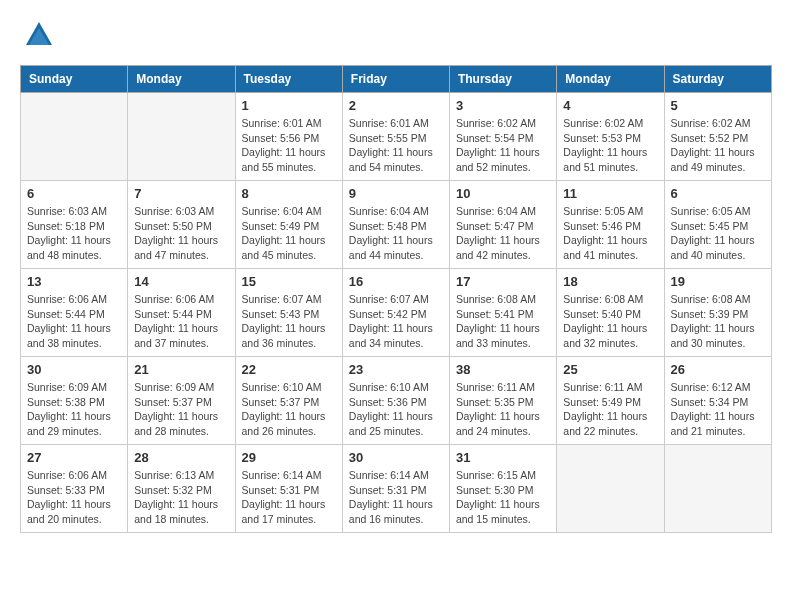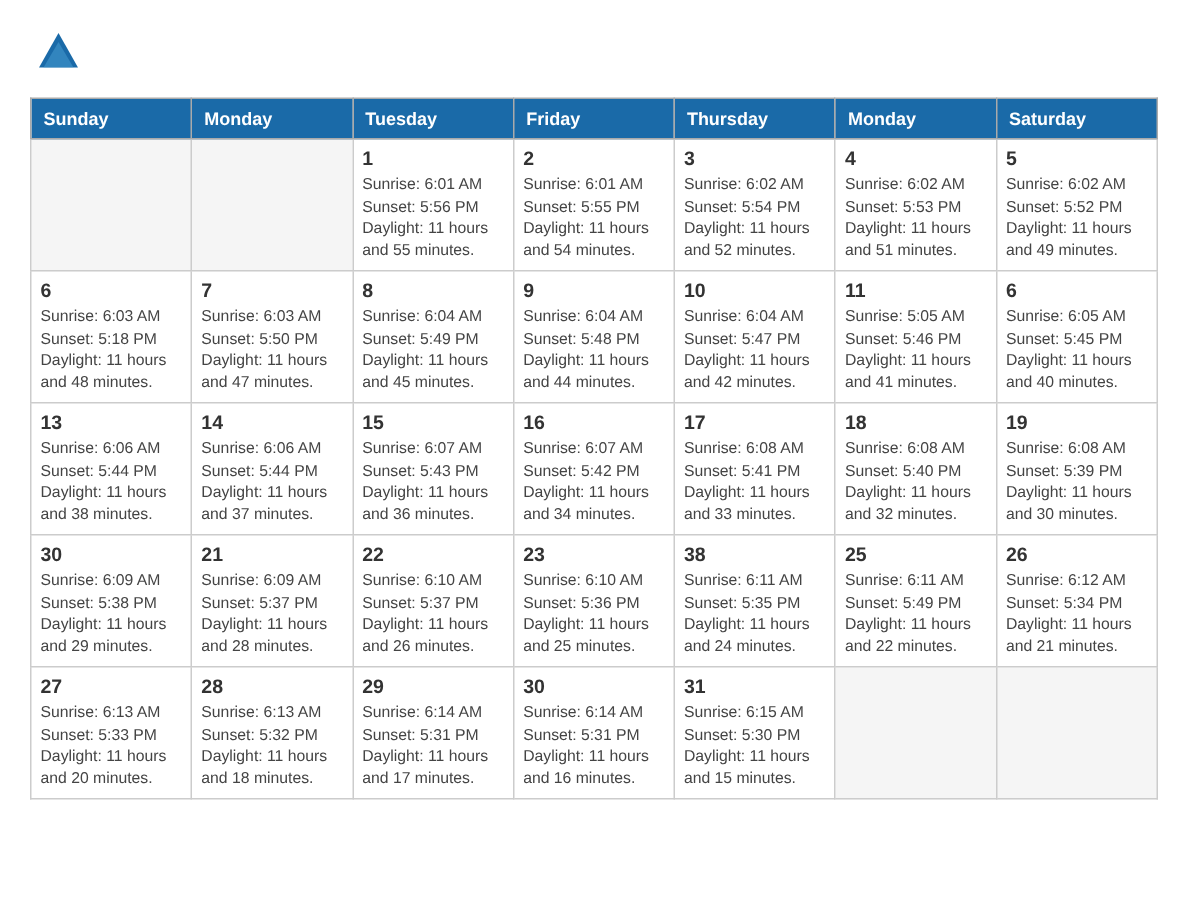--- a/index.html
+++ b/index.html
@@ -289,21 +289,21 @@
         <td>
           <span class="day-number">26</span>
           <div class="day-info">Sunrise: 6:12 AM
 Sunset: 5:34 PM
 Daylight: 11 hours and 21 minutes.</div>
         </td>
       </tr>
       <tr>
         <td>
           <span class="day-number">27</span>
-          <div class="day-info">Sunrise: 6:13 AM
+          <div class="day-info">Sunrise: 6:06 AM
 Sunset: 5:33 PM
 Daylight: 11 hours and 20 minutes.</div>
         </td>
         <td>
           <span class="day-number">28</span>
           <div class="day-info">Sunrise: 6:13 AM
 Sunset: 5:32 PM
 Daylight: 11 hours and 18 minutes.</div>
         </td>
         <td>

